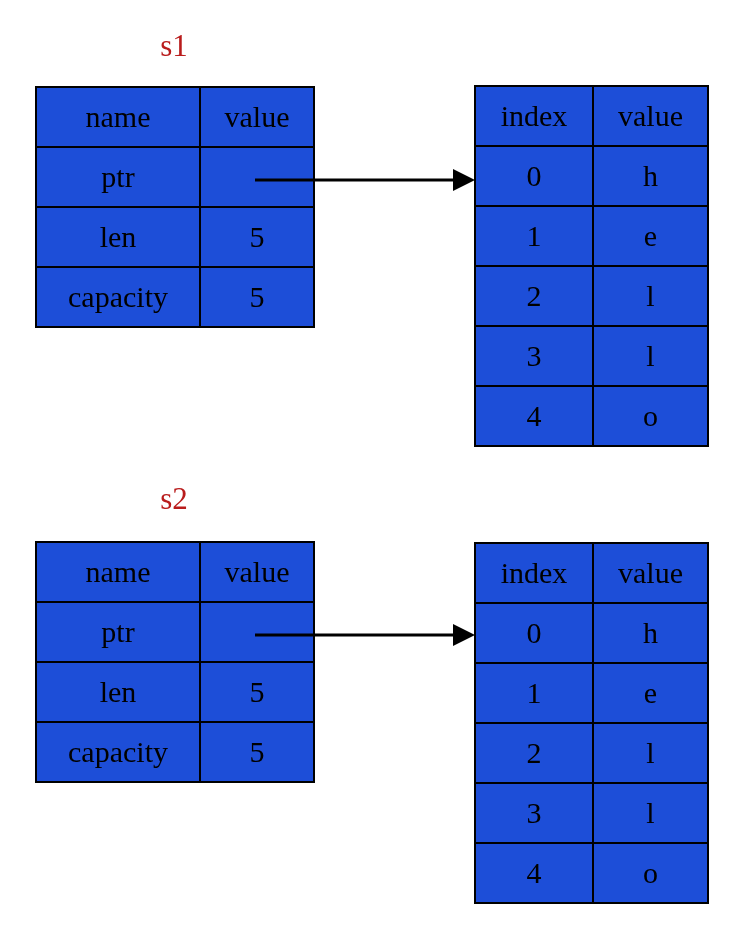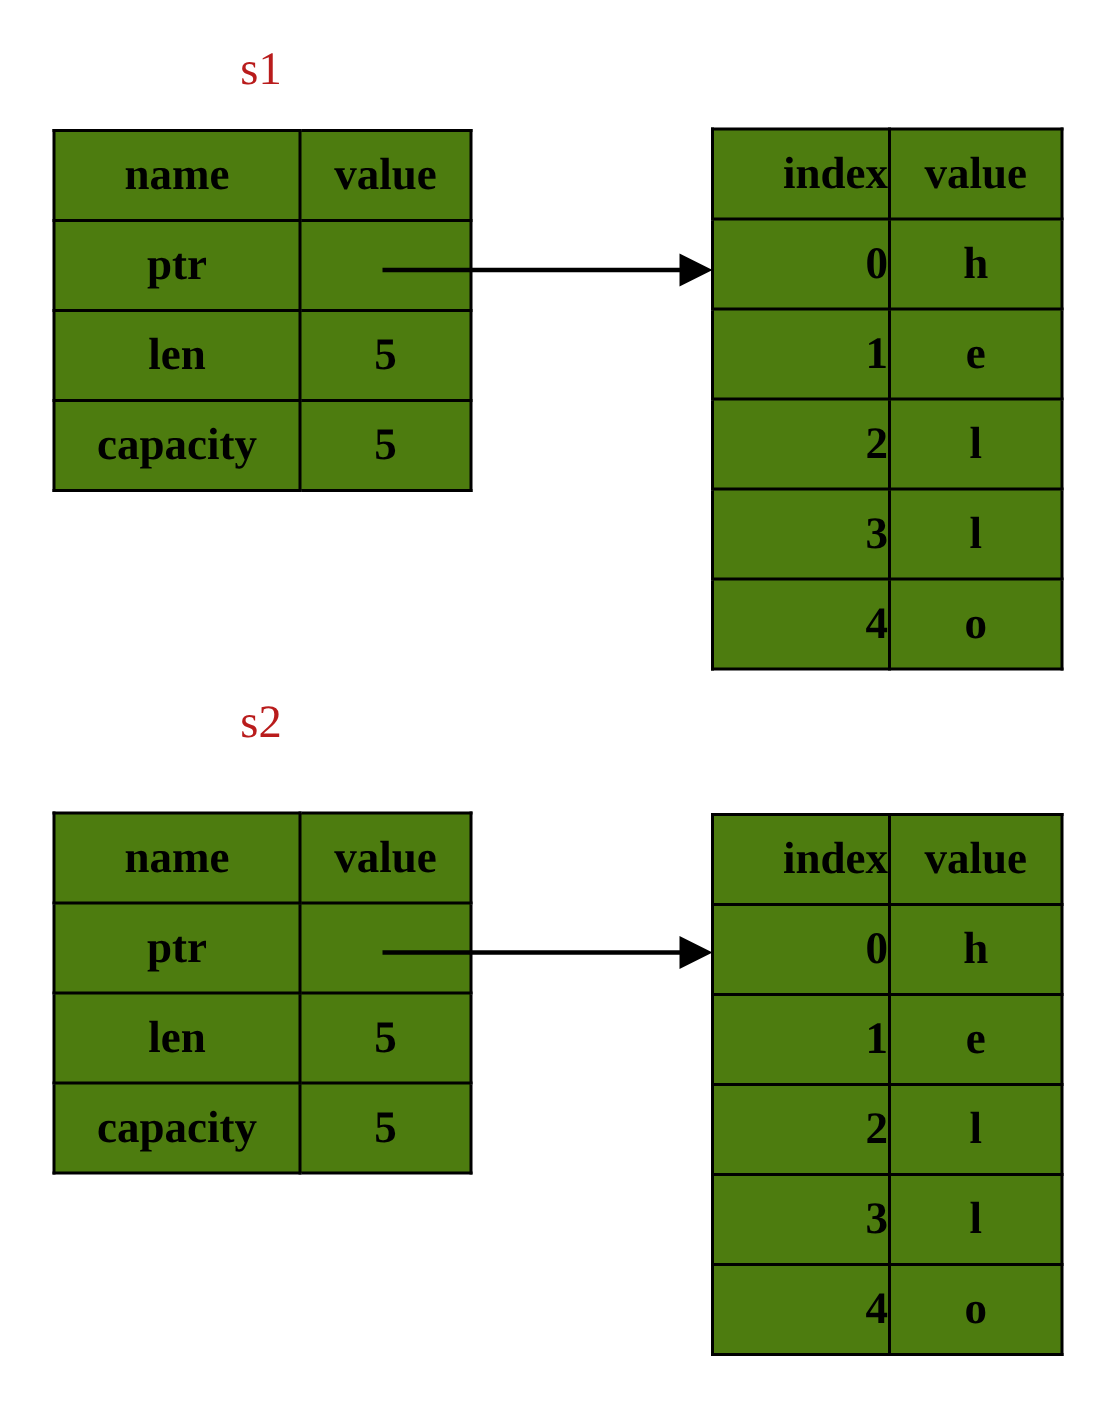--- a/index.html
+++ b/index.html
@@ -39,30 +39,29 @@
   }
   .diagram-table td {
     border: 2px solid #000000;
     text-align: center;
     vertical-align: middle;
     font-size: 30px;
     line-height: 1;
     padding: 0;
     height: 58px;
     color: #000;
-    background: #4d7c0f;
-    font-weight: bold;
+    background: #1d4ed8;
   }
 
   
   .struct-table .col-name  { width: 162px; }
   .struct-table .col-value { width: 112px; }
 
   
-  .buffer-table .col-index { width: 116px; text-align: right; }
+  .buffer-table .col-index { width: 116px; }
   .buffer-table .col-value { width: 113px; }
 
   
   .cell-empty { }
 
   
   .pointer-arrow {
     position: absolute;
     height: 24px;
     pointer-events: none;
@@ -131,21 +130,21 @@
   </tbody>
     </table>
 
   <div class="pointer-arrow" style="left:255px; top:168px; width:222px;">
     <svg viewBox="0 0 222 24" preserveAspectRatio="none">
       <line x1="0" y1="12" x2="200" y2="12" stroke="#000000" stroke-width="3"></line>
       <polygon points="198,1 220,12 198,23" fill="#000000"></polygon>
     </svg>
   </div>
 
-  <div class="group-label" style="left:35px; top:465px; width:278px;">s2</div>
+  <div class="group-label" style="left:35px; top:483px; width:278px;">s2</div>
 
   <table class="diagram-table struct-table" style="left:35px; top:541px;">
     <tbody>
         <tr>
       <td class="col-name">name</td>
       <td class="col-value">value</td>
     </tr>
     <tr>
       <td class="col-name">ptr</td>
       <td class="col-value cell-empty"></td>

